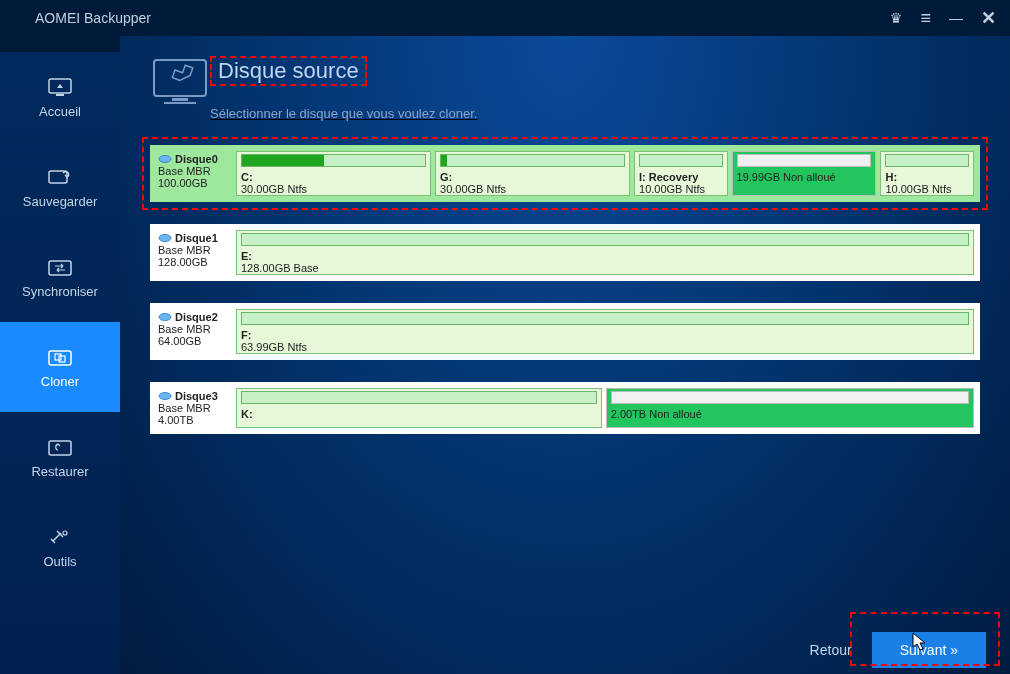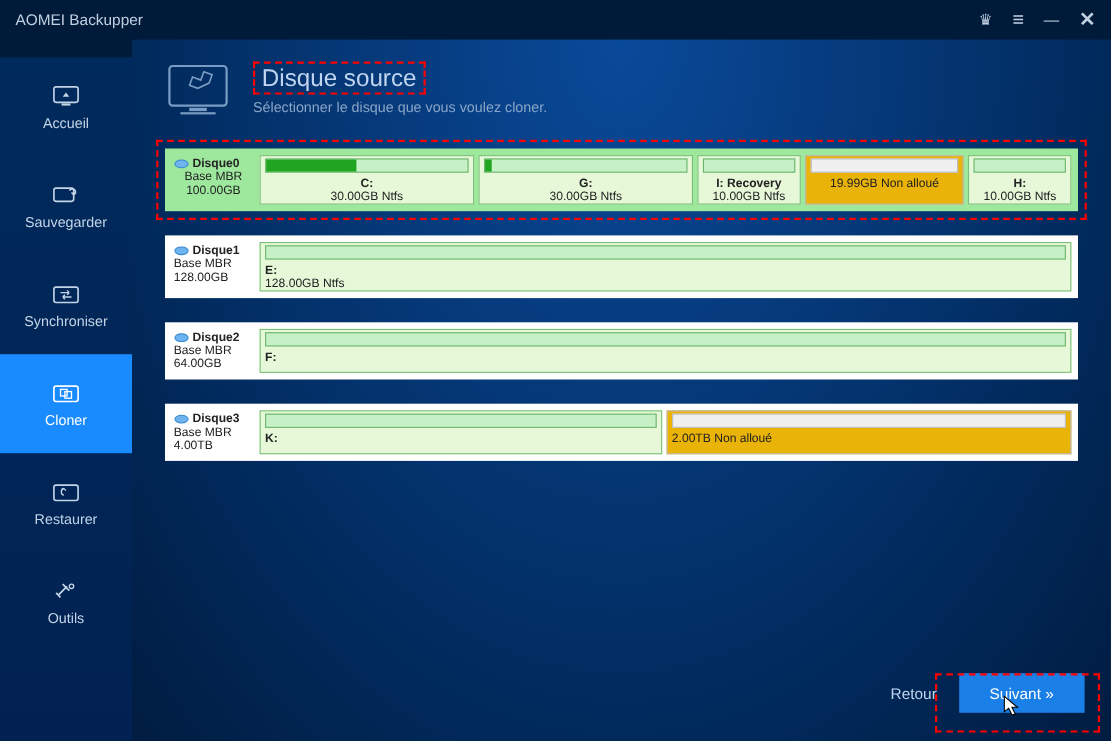--- a/index.html
+++ b/index.html
@@ -1,48 +1,48 @@
 <!DOCTYPE html>
 <html><head>
 <meta charset="utf-8">
 <style>
   * { box-sizing: border-box; margin: 0; padding: 0; font-family: "Segoe UI", Tahoma, sans-serif; }
   body { background: #001a3a; width: 1010px; height: 674px; overflow: hidden; position: relative; }
-  .titlebar { height: 36px; display: flex; align-items: center; padding: 0 14px; color: #c0d0e0; }
+  .titlebar { height: 36px; display: flex; align-items: center; padding: 0 14px; color: #c0d0e0; margin-left: 21px; }
   .titlebar .app-title { font-size: 14px; flex: 1; }
   .titlebar .win-controls { display: flex; gap: 18px; align-items: center; }
   .titlebar .win-controls span { cursor: pointer; font-size: 14px; }
   .titlebar .win-controls .big { font-size: 18px; font-weight: bold; }
   .sidebar { position: absolute; top: 36px; left: 0; width: 120px; height: calc(100% - 36px); background: linear-gradient(#012a5c,#012152); margin-top: 16px; }
   .sidebar .item { height: 90px; display: flex; flex-direction: column; align-items: center; justify-content: center; color: #c3d4e6; cursor: pointer; font-size: 13px; gap: 6px; }
   .sidebar .item.active { background: #1a8aff; color: #fff; }
   .sidebar .ico { width: 26px; height: 22px; display: flex; align-items: center; justify-content: center; }
   .main { position: absolute; top: 36px; left: 120px; right: 0; bottom: 0; background: radial-gradient(ellipse at top, #0a4a9a, #012a5c 70%, #011c40); padding: 20px 30px 0 30px; }
-  .header { display: flex; align-items: flex-start; gap: 20px; margin-bottom: 24px; }
+  .header { display: flex; align-items: flex-start; margin-bottom: 24px; text-decoration: underline; }
   .header .screen-icon { width: 60px; height: 50px; }
   .header .titles { }
   .header .page-title { color: #c0d5f0; font-size: 22px; font-weight: normal; border: 2px dashed #f00; padding: 0 6px; display: inline-block; }
-  .header .subtitle { color: #8aa5c8; font-size: 13px; margin-top: 4px; }
+  .header .subtitle { color: #8aa5c8; font-size: 13px; margin-top: 20px; }
   .disk-list { display: flex; flex-direction: column; gap: 22px; }
   .disk { background: #fff; display: flex; padding: 6px; gap: 4px; align-items: stretch; }
   .disk.selected { background: #9ee89e; }
   .disk .meta { width: 76px; flex: 0 0 76px; padding: 2px 2px; font-size: 11px; color: #222; }
   .disk .meta .dname { font-weight: bold; display: flex; align-items: center; gap: 3px; }
   .disk .meta .dname svg { flex-shrink: 0; }
   .disk .parts { flex: 1; display: flex; gap: 4px; }
   .part { border: 1px solid #7ac07a; background: #e6f8d8; position: relative; display: flex; flex-direction: column; justify-content: flex-start; padding: 2px 4px 0 4px; font-size: 11px; color: #222; overflow: hidden; white-space: nowrap; }
-  .part.unalloc { border: 1px solid #bbb; background: #eab308; }
+  .part.unalloc { border: 1px solid #bbb; background: #22c55e; }
   .part .bar { height: 13px; border: 1px solid #6bb56b; background: #c6f0c6; margin-bottom: 4px; position: relative; }
   .part.unalloc .bar { border: 1px solid #bbb; background: #f0f0f0; }
   .part .bar .fill { position: absolute; left: 0; top: 0; bottom: 0; background: #1fa51f; }
   .part .plabel { font-weight: bold; }
-  .disk-wrap { position: relative; text-align: center; }
+  .disk-wrap { position: relative; }
   .highlight-box { position: absolute; border: 2px dashed #f00; pointer-events: none; }
   .hl-disk0 { left: -8px; right: -8px; top: -8px; bottom: -8px; }
-  .footer { position: absolute; bottom: 26px; right: 24px; display: flex; align-items: center; gap: 20px; }
+  .footer { position: absolute; bottom: 6px; right: 24px; display: flex; align-items: center; gap: 20px; }
   .btn-back { color: #c0d5f0; font-size: 14px; cursor: pointer; }
   .btn-next { background: #1a7fe6; color: #fff; padding: 10px 28px; font-size: 14px; cursor: pointer; border: none; }
   .hl-next { position: absolute; bottom: 8px; right: 10px; width: 150px; height: 54px; border: 2px dashed #f00; pointer-events: none; }
   .cursor { position: absolute; bottom: 22px; right: 82px; pointer-events: none; }
 </style>
 </head>
 <body>
 
 <div class="titlebar">
   <span class="app-title">AOMEI Backupper</span>
@@ -188,40 +188,41 @@
             </svg>
           <span>Disque1</span>
         </div>
         <div>Base MBR</div>
         <div>128.00GB</div>
       </div>
       <div class="parts">
         <div class="part" style="flex:565">
           <div class="bar"></div>
           <span class="plabel">E:</span>
-          <span>128.00GB Ntfs</span>
+          <span>128.00GB Base</span>
         </div>
       </div>
     </div>
 
     <div class="disk">
       <div class="meta">
         <div class="dname">
           <svg width="14" height="10">
               <ellipse cx="7" cy="5" rx="6" ry="3.5" fill="#6db4f0" stroke="#3a8cd0"></ellipse>
             </svg>
           <span>Disque2</span>
         </div>
         <div>Base MBR</div>
         <div>64.00GB</div>
       </div>
       <div class="parts">
         <div class="part" style="flex:565">
           <div class="bar"></div>
           <span class="plabel">F:</span>
+          <span>63.99GB Ntfs</span>
         </div>
       </div>
     </div>
 
     <div class="disk">
       <div class="meta">
         <div class="dname">
           <svg width="14" height="10">
               <ellipse cx="7" cy="5" rx="6" ry="3.5" fill="#6db4f0" stroke="#3a8cd0"></ellipse>
             </svg>

